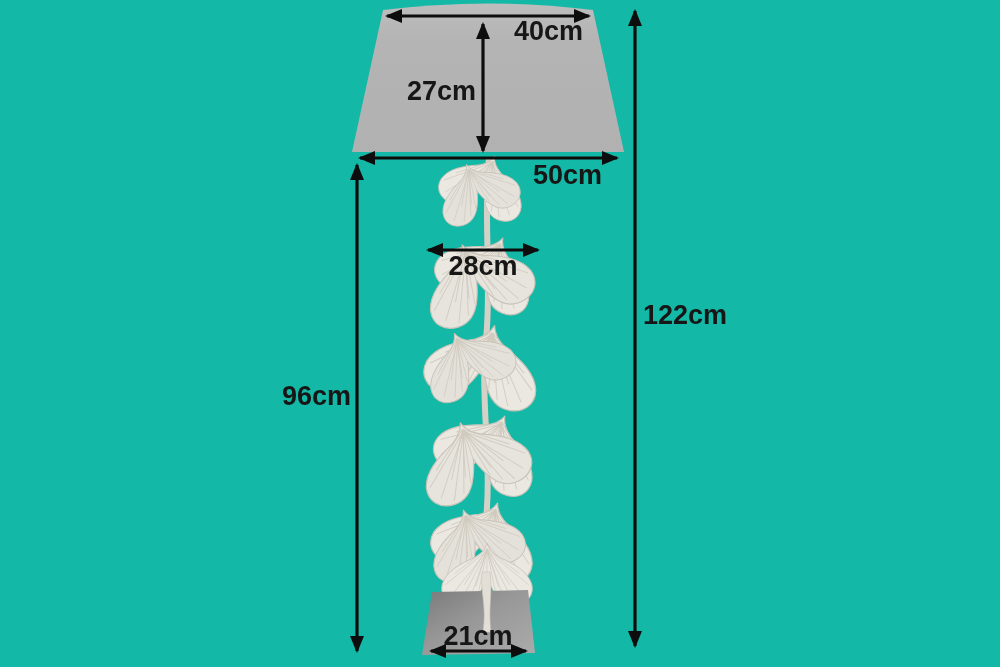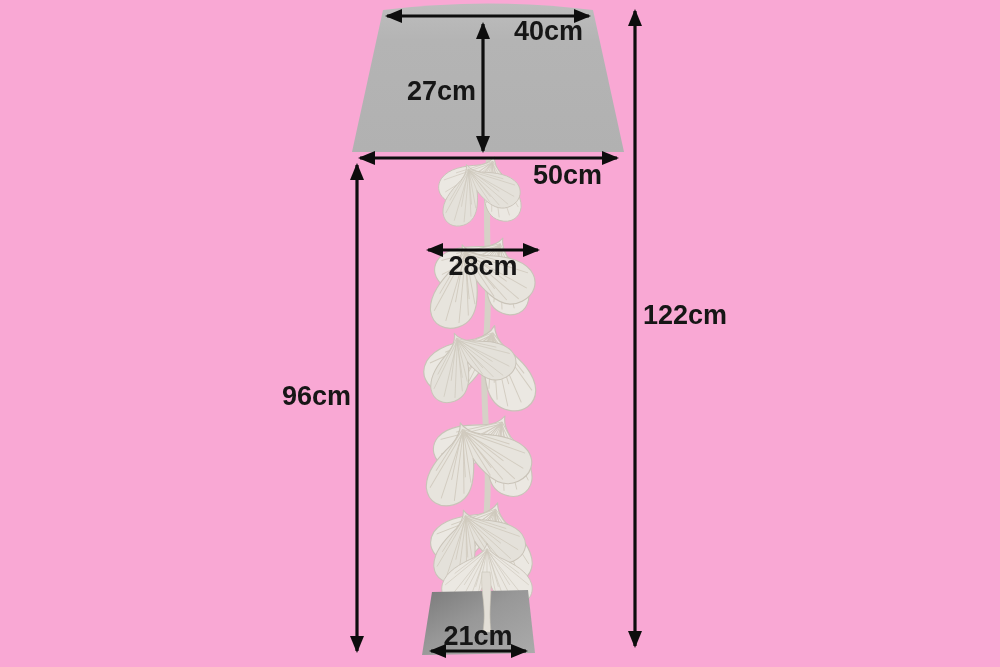--- a/index.html
+++ b/index.html
@@ -1,19 +1,19 @@
 <!DOCTYPE html>
 <html><head>
 <meta charset="utf-8">
 <style>
   html,body{margin:0;padding:0;background:#ffffff;}
   .stage{
     position:relative;
     width:1000px;height:667px;
-    background:#f9a8d4;
+    background:#14b8a6;
     overflow:hidden;
     font-family:"Liberation Sans",sans-serif;
   }
   svg{display:block;}
   .dim-line{stroke:#0d0d0d;stroke-width:3.2;fill:none;stroke-linecap:butt;}
   .dim-label{
     font-family:"Liberation Sans",sans-serif;
     font-size:27px;font-weight:600;fill:#161616;
   }
   .leaf-outline{stroke:#c9c3b8;stroke-width:1;}

